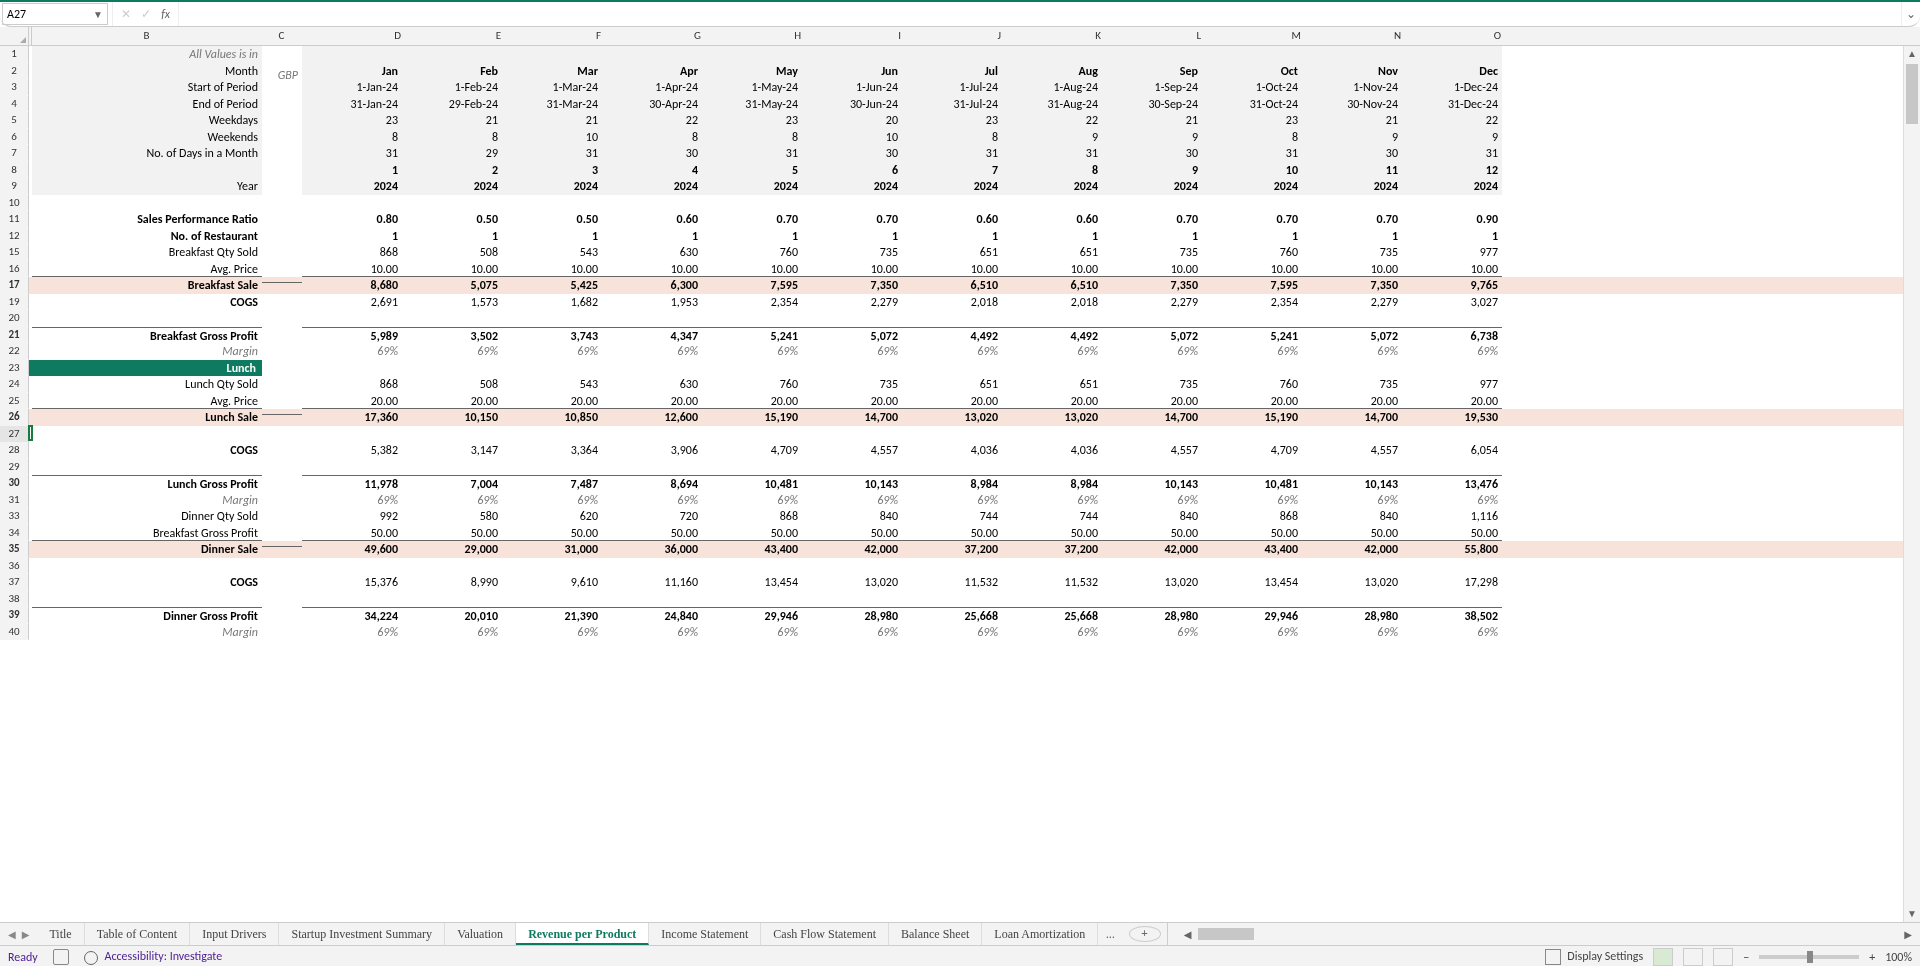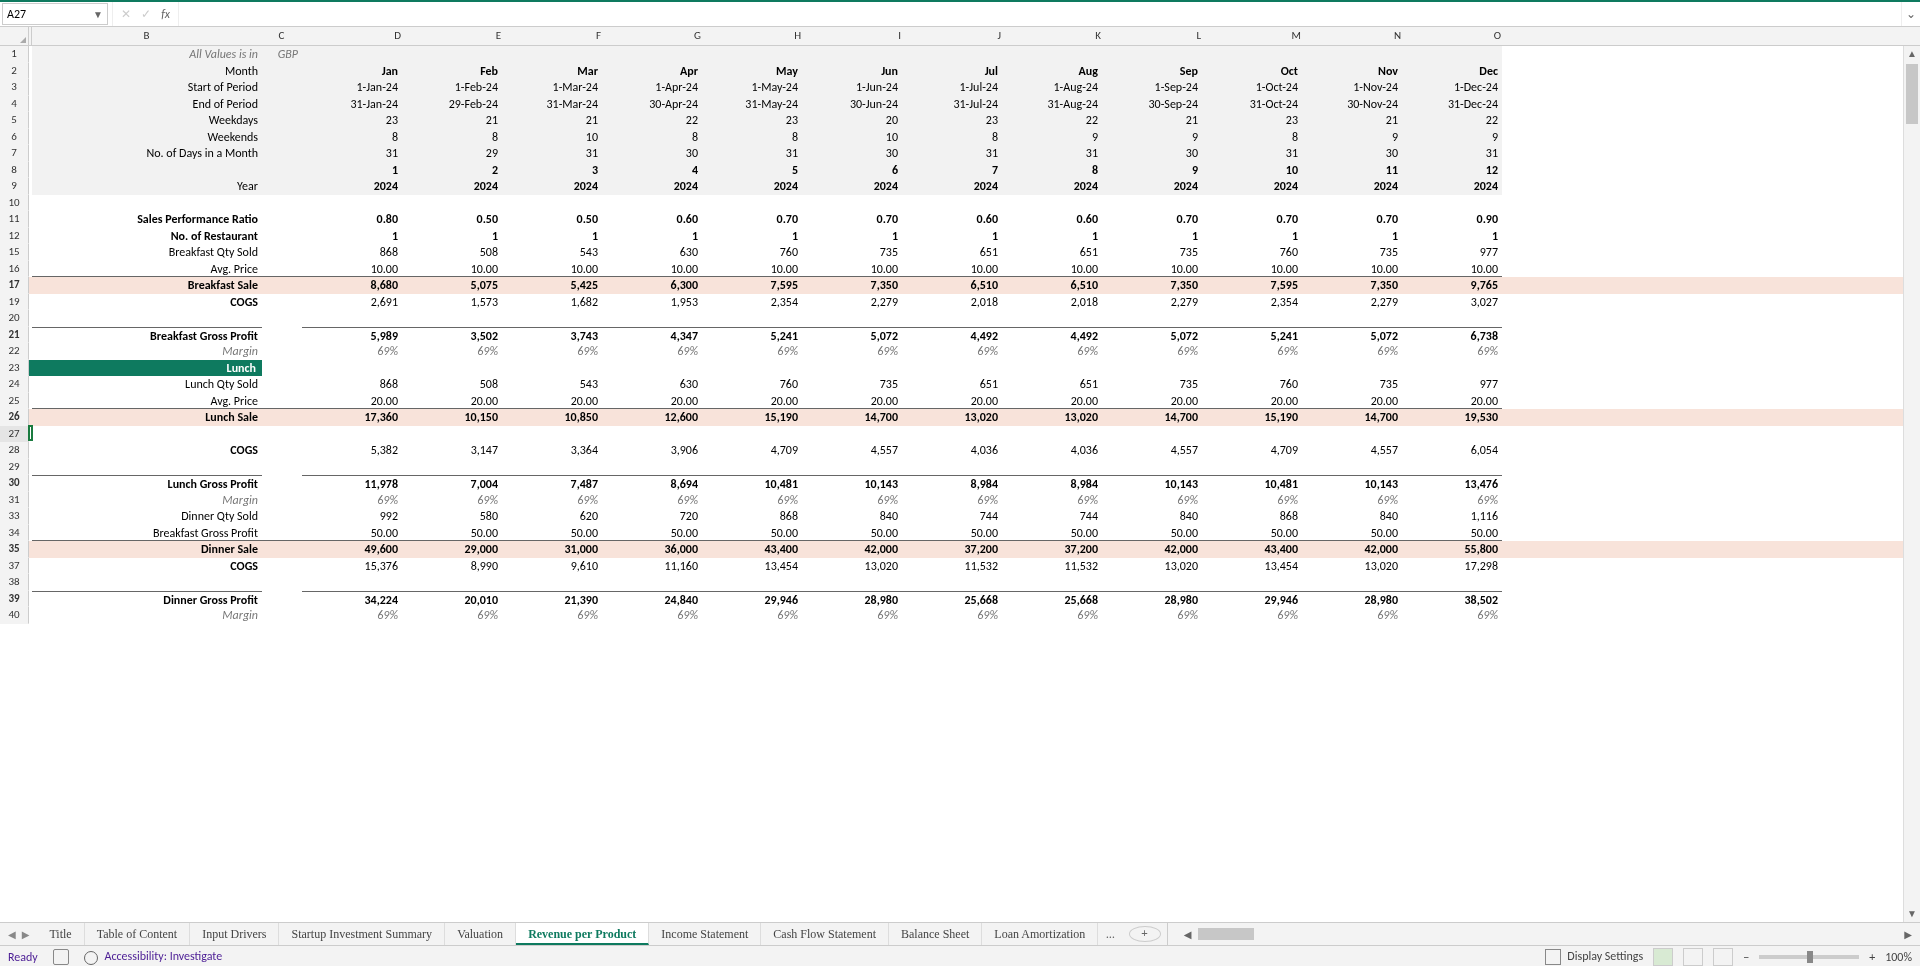--- a/index.html
+++ b/index.html
@@ -18,20 +18,21 @@
     border-top: 2px solid #0e7a5f;
   }
   
   .formula-bar {
     display: flex;
     align-items: center;
     height: 24px;
     border-bottom: 1px solid #ccc;
     background: #fff;
     font-size: 12px;
+    border-radius: 11px;
   }
   .name-box {
     width: 96px;
     border: 1px solid #ccc;
     height: 20px;
     margin: 1px 4px 1px 2px;
     display: flex;
     align-items: center;
     padding: 0 4px;
     justify-content: space-between;
@@ -105,21 +106,21 @@
     color: #333;
     font-size: 11px;
   }
   .cell {
     box-sizing: border-box;
     padding: 0 4px;
     white-space: nowrap;
     overflow: visible;
   }
   .cB { width: 230px; text-align: right; }
-  .cC { width: 40px; text-align: right; }
+  .cC { width: 40px; text-align: right; margin-top: 21px; }
   .cN { width: 100px; text-align: right; }
   .bold { font-weight: 700; }
   .italic { font-style: italic; color:#777; }
   .hdr-row .cell { background:#f2f2f2; }
   .hdr-bold { font-weight:700; }
   .sale-row { background:#f8e3da; font-weight:700;}
   .section-bar {
     background: #0e7a5f;
     color: #fff;
     font-weight: 700;
@@ -756,20 +757,27 @@
               <div class="cell cN ">43,400</div>
               <div class="cell cN ">42,000</div>
               <div class="cell cN ">37,200</div>
               <div class="cell cN ">37,200</div>
               <div class="cell cN ">42,000</div>
               <div class="cell cN ">43,400</div>
               <div class="cell cN ">42,000</div>
               <div class="cell cN ">55,800</div>
   </div>
             <div class="row  ">
+    <div class="row-hdr">36</div>
+    <div style="width:3px;"></div>
+    <div class="cell cB "></div>
+    <div class="cell cC "></div>
+    <div class="cell" style="flex:1"></div>
+  </div>
+            <div class="row  ">
     <div class="row-hdr">37</div>
     <div style="width:3px;"></div>
     <div class="cell cB "><b>COGS</b></div>
     <div class="cell cC "></div>
     <div class="cell cN ">15,376</div>
               <div class="cell cN ">8,990</div>
               <div class="cell cN ">9,610</div>
               <div class="cell cN ">11,160</div>
               <div class="cell cN ">13,454</div>
               <div class="cell cN ">13,020</div>

